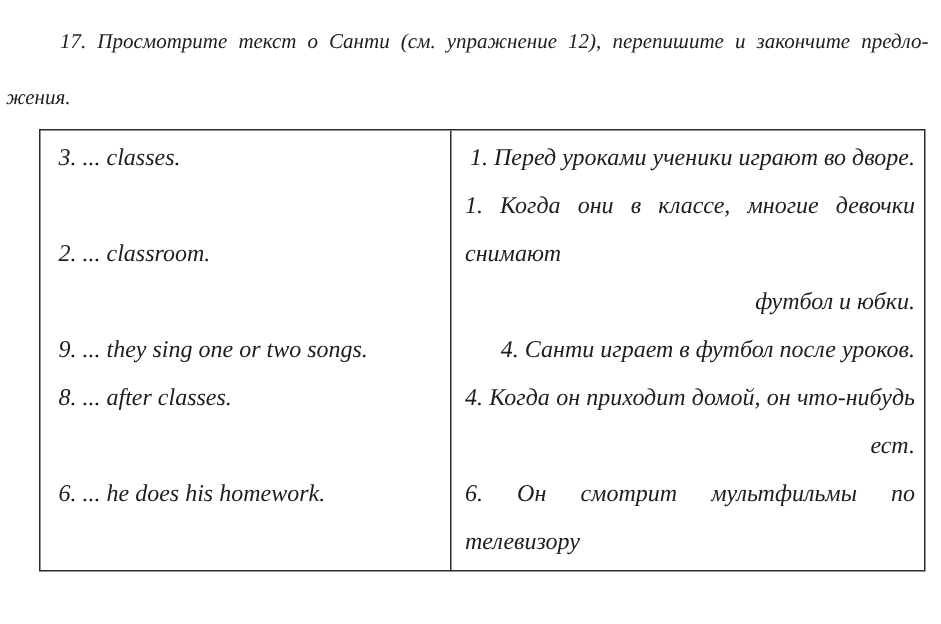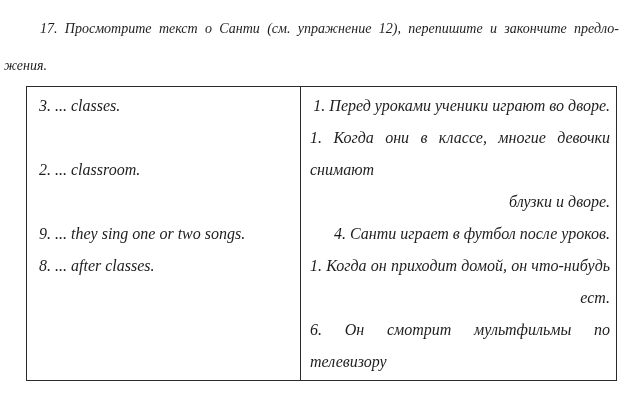--- a/index.html
+++ b/index.html
@@ -91,35 +91,36 @@
     <span class="intro-line intro-line-2">жения.</span>
   </p>
 
   <div class="sentence-table">
 
     <div class="col col-left">
       <p class="item">3. ... classes.</p>
       <p class="item">2. ... classroom.</p>
       <p class="item">9. ... they sing one or two songs.</p>
       <p class="item">8. ... after classes.</p>
+      <p class="item">6. ... he does his homework.</p>
     </div>
 
     <div class="col col-right">
       <p class="item">
         <span class="rline">1. Перед уроками ученики играют во дворе.</span>
       </p>
       <p class="item">
         <span class="rline full">1. Когда они в классе, многие девочки снимают</span>
-        <span class="rline">блузки и дворе.</span>
+        <span class="rline">футбол и юбки.</span>
       </p>
       <p class="item">
         <span class="rline">4. Санти играет в футбол после уроков.</span>
       </p>
       <p class="item">
-        <span class="rline full">1. Когда он приходит домой, он что-нибудь</span>
+        <span class="rline full">4. Когда он приходит домой, он что-нибудь</span>
         <span class="rline">ест.</span>
       </p>
       <p class="item">
         <span class="rline full">6. Он смотрит мультфильмы по телевизору</span>
 
       </p>
     </div>
 
   </div>
 </div>

